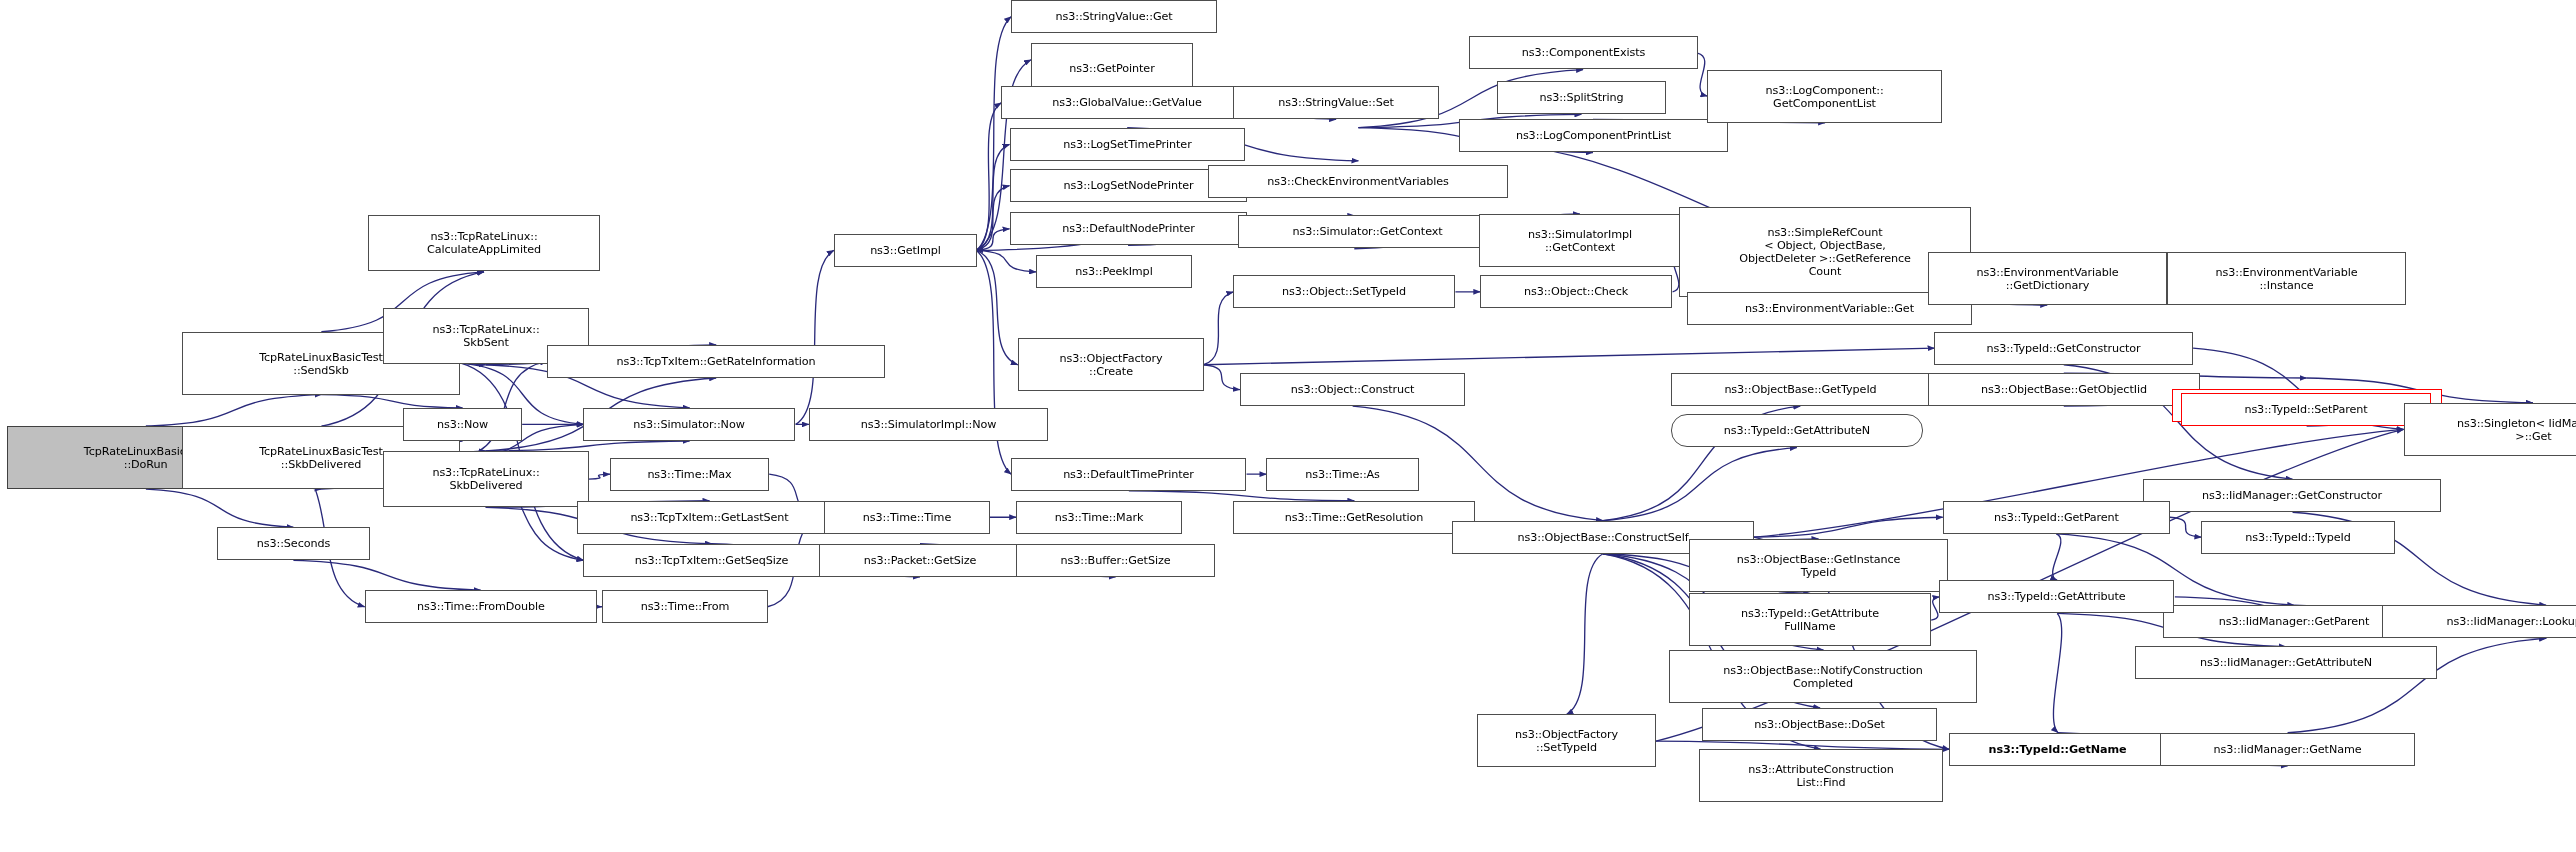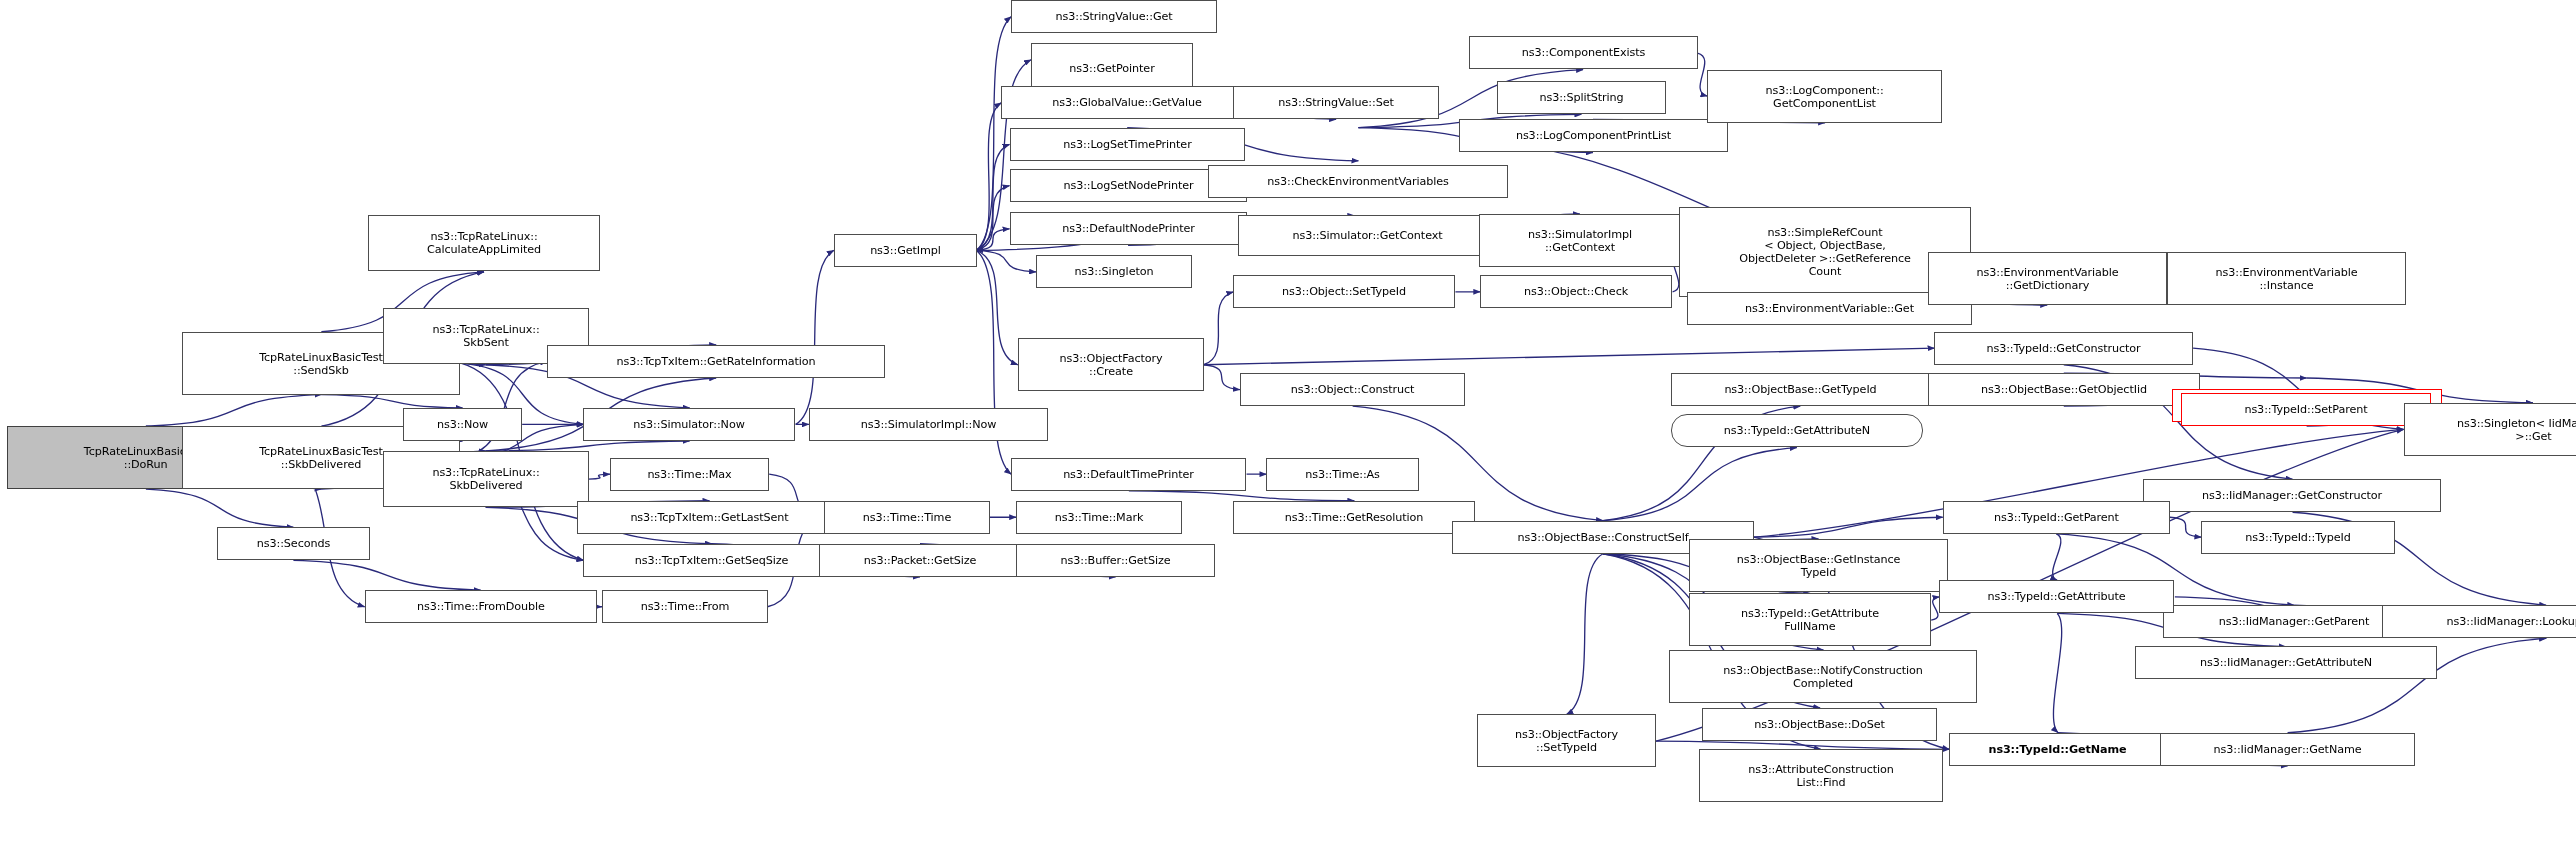--- a/index.html
+++ b/index.html
@@ -162,27 +162,27 @@
       <div class="node" style="left: 819px; top: 544px; width: 202px; height: 33px; font-size: 11.2px;">ns3::Packet::GetSize</div>
       <div class="node" style="left: 1016px; top: 501px; width: 166px; height: 33px; font-size: 11.2px;">ns3::Time::Mark</div>
       <div class="node" style="left: 1016px; top: 544px; width: 199px; height: 33px; font-size: 11.2px;">ns3::Buffer::GetSize</div>
       <div class="node" style="left: 834px; top: 234px; width: 143px; height: 33px; font-size: 11.2px;">ns3::GetImpl</div>
       <div class="node" style="left: 1011px; top: 0px; width: 206px; height: 33px; font-size: 11.2px;">ns3::StringValue::Get</div>
       <div class="node" style="left: 1031px; top: 43px; width: 162px; height: 50px; font-size: 11.2px;">ns3::GetPointer</div>
       <div class="node" style="left: 1001px; top: 86px; width: 252px; height: 33px; font-size: 11.2px;">ns3::GlobalValue::GetValue</div>
       <div class="node" style="left: 1010px; top: 128px; width: 235px; height: 33px; font-size: 11.2px;">ns3::LogSetTimePrinter</div>
       <div class="node" style="left: 1010px; top: 169px; width: 237px; height: 33px; font-size: 11.2px;">ns3::LogSetNodePrinter</div>
       <div class="node" style="left: 1010px; top: 212px; width: 237px; height: 33px; font-size: 11.2px;">ns3::DefaultNodePrinter</div>
-      <div class="node" style="left: 1036px; top: 255px; width: 156px; height: 33px; font-size: 11.2px;">ns3::Singleton</div>
+      <div class="node" style="left: 1036px; top: 255px; width: 156px; height: 33px; font-size: 11.2px;">ns3::PeekImpl</div>
       <div class="node" style="left: 1018px; top: 338px; width: 186px; height: 53px; font-size: 11.2px;">ns3::ObjectFactory
 ::Create</div>
       <div class="node" style="left: 1011px; top: 458px; width: 235px; height: 33px; font-size: 11.2px;">ns3::DefaultTimePrinter</div>
       <div class="node" style="left: 1233px; top: 86px; width: 206px; height: 33px; font-size: 11.2px;">ns3::StringValue::Set</div>
       <div class="node" style="left: 1208px; top: 128px; width: 300px; height: 33px; font-size: 11.2px; margin-top: 37px;">ns3::CheckEnvironmentVariables</div>
-      <div class="node" style="left: 1238px; top: 215px; width: 259px; height: 41px; font-size: 11.2px;">ns3::Simulator::GetContext</div>
+      <div class="node" style="left: 1238px; top: 215px; width: 259px; height: 33px; font-size: 11.2px;">ns3::Simulator::GetContext</div>
       <div class="node" style="left: 1233px; top: 275px; width: 222px; height: 33px; font-size: 11.2px;">ns3::Object::SetTypeId</div>
       <div class="node" style="left: 1240px; top: 373px; width: 225px; height: 33px; font-size: 11.2px;">ns3::Object::Construct</div>
       <div class="node" style="left: 1266px; top: 458px; width: 153px; height: 33px; font-size: 11.2px;">ns3::Time::As</div>
       <div class="node" style="left: 1233px; top: 501px; width: 242px; height: 33px; font-size: 11.2px;">ns3::Time::GetResolution</div>
       <div class="node" style="left: 1469px; top: 36px; width: 229px; height: 33px; font-size: 11.2px;">ns3::ComponentExists</div>
       <div class="node" style="left: 1497px; top: 81px; width: 169px; height: 33px; font-size: 11.2px;">ns3::SplitString</div>
       <div class="node" style="left: 1459px; top: 119px; width: 269px; height: 33px; font-size: 11.2px;">ns3::LogComponentPrintList</div>
       <div class="node" style="left: 1707px; top: 70px; width: 235px; height: 53px; font-size: 11.2px;">ns3::LogComponent::
 GetComponentList</div>
       <div class="node" style="left: 1479px; top: 214px; width: 202px; height: 53px; font-size: 11.2px;">ns3::SimulatorImpl

